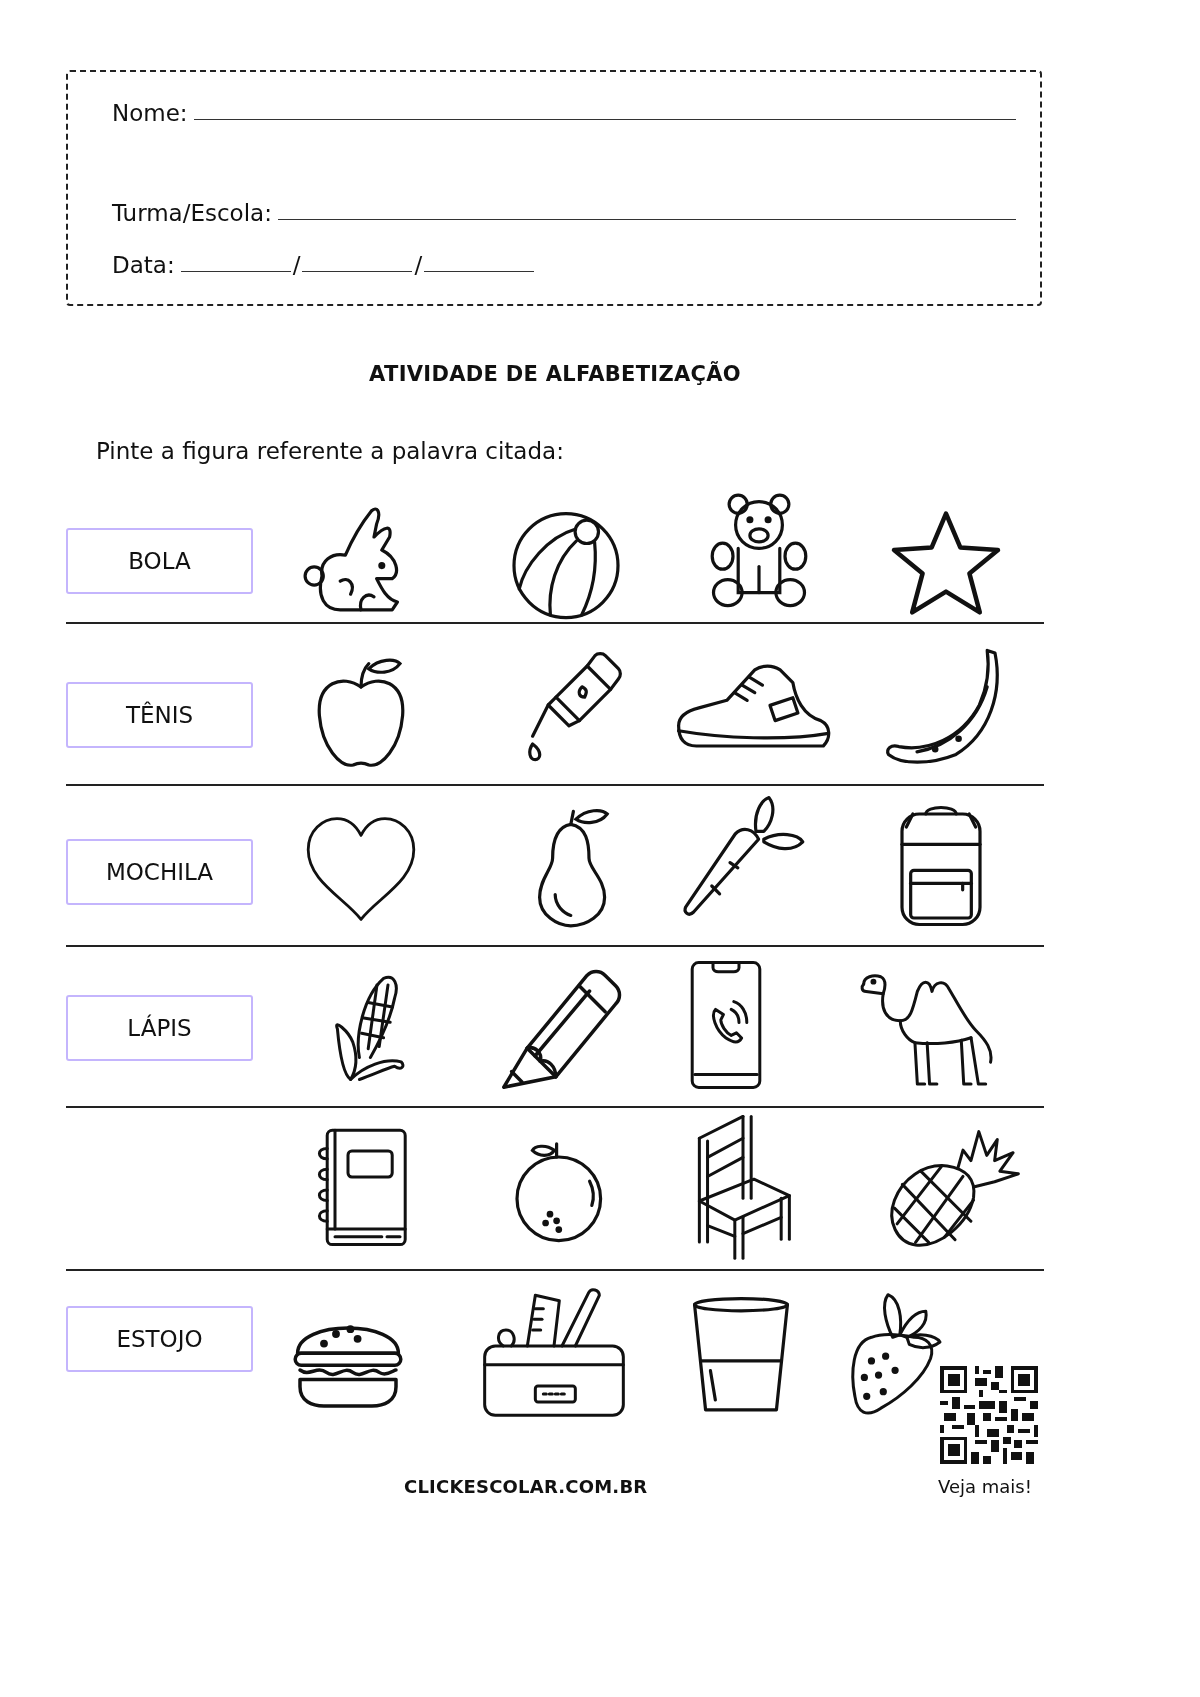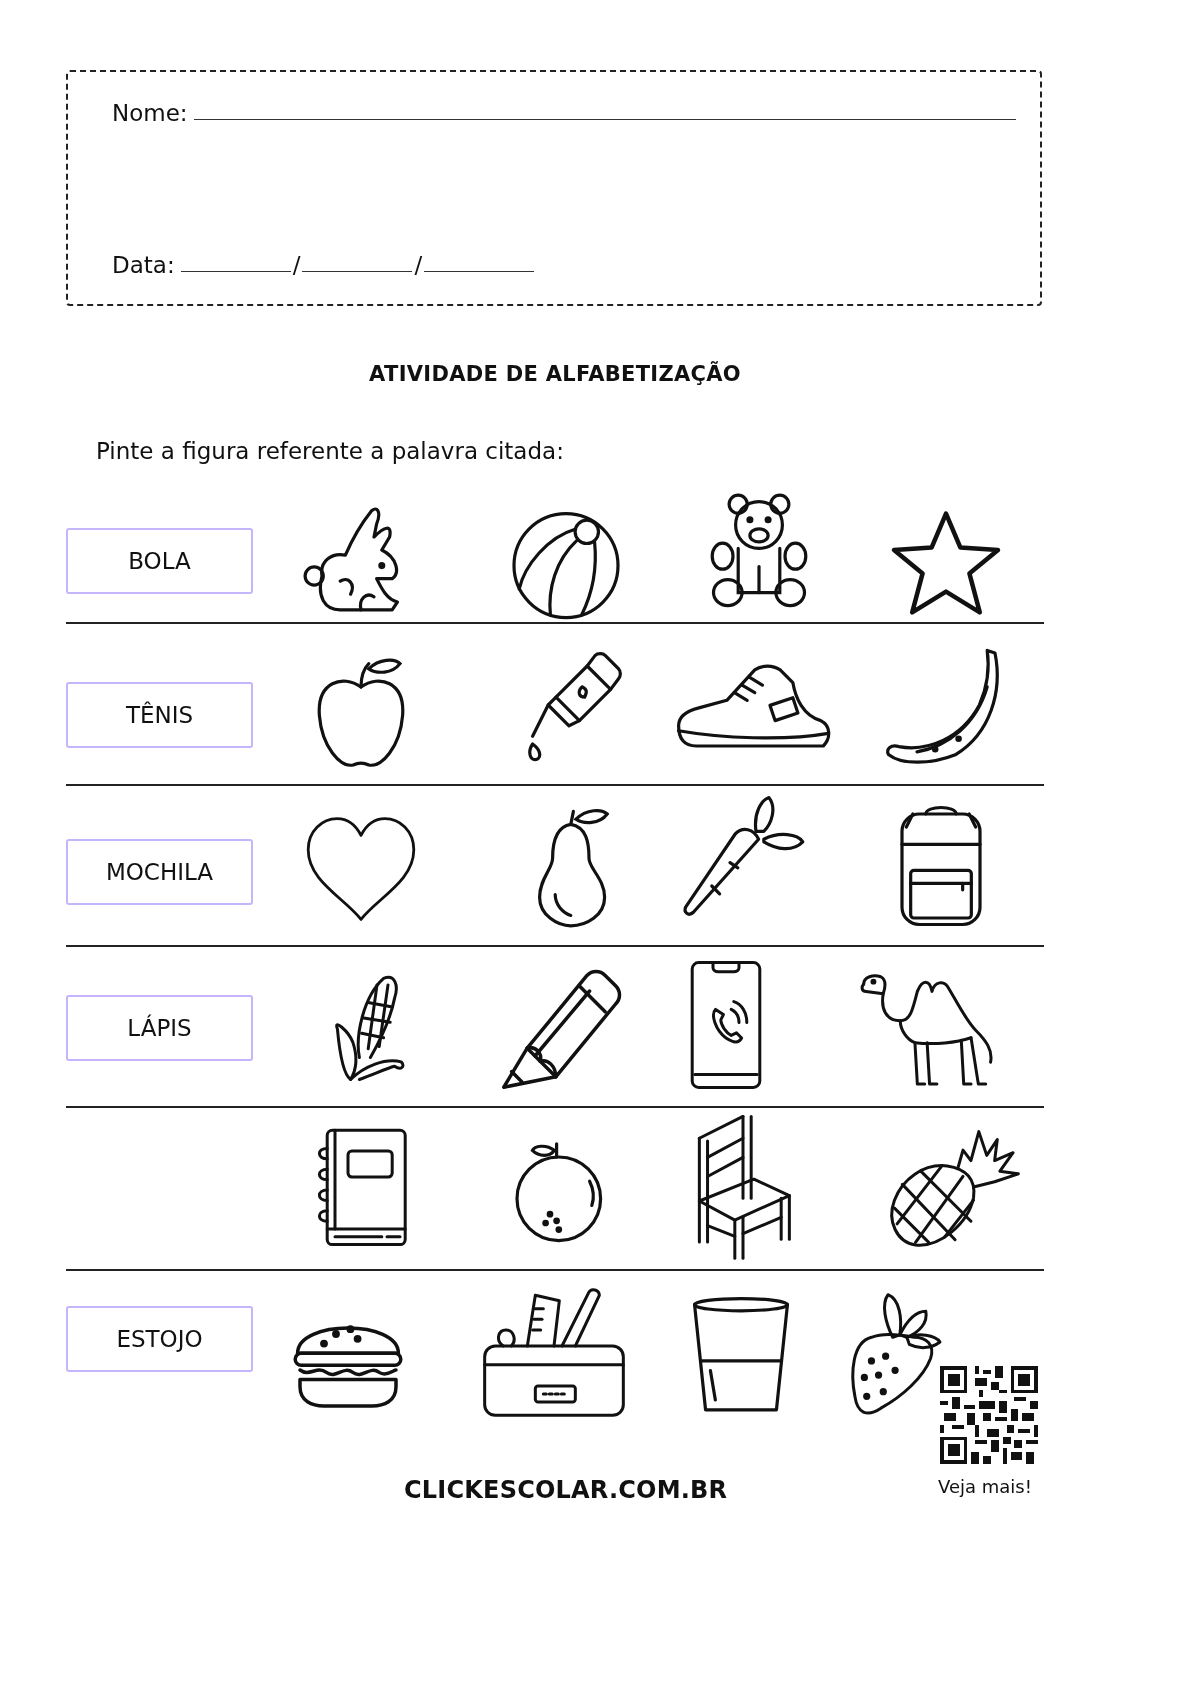--- a/index.html
+++ b/index.html
@@ -10,31 +10,35 @@
     .field .line { flex: 1; border-bottom: 1.5px solid #333; height: 1px; margin-bottom: 6px; }
     .date-part { width: 110px; border-bottom: 1.5px solid #333; margin-bottom: 6px; }
     .date-sep { margin: 0 2px; }
     .title { position: absolute; top: 362px; left: 0; width: 1110px; text-align: center; font-weight: bold; font-size: 21px; letter-spacing: 0.3px; }
     .instruction { position: absolute; top: 438px; left: 96px; font-size: 23px; }
     .row { position: absolute; left: 66px; width: 978px; height: 150px; }
     .word-box { position: absolute; left: 0; width: 187px; height: 66px; border: 2px solid #c4b5fd; border-radius: 3px; box-sizing: border-box; display: flex; align-items: center; justify-content: center; font-size: 23px; }
     .fig { position: absolute; width: 130px; height: 130px; }
     .fig svg { width: 100%; height: 100%; }
     .divider { position: absolute; left: 66px; width: 978px; height: 0; border-top: 2.5px solid #222; }
-    .footer-site { position: absolute; top: 1476px; left: 404px; font-size: 24px; font-weight: bold; letter-spacing: 0.2px; }
+    .footer-site { position: absolute; top: 1476px; left: 404px; font-size: 18px; font-weight: bold; letter-spacing: 0.2px; }
     .qr { position: absolute; left: 940px; top: 1366px; width: 98px; height: 98px; }
     .veja { position: absolute; top: 1476px; left: 938px; font-size: 18px; }
     svg * { vector-effect: non-scaling-stroke; }
   </style>
 </head>
 <body>
 
 <div class="header-box">
   <div class="field" style="top:28px;">
     <span class="lbl">Nome:</span>
+    <span class="line"></span>
+  </div>
+  <div class="field" style="top:128px;">
+    <span class="lbl">Turma/Escola:</span>
     <span class="line"></span>
   </div>
   <div class="field" style="top:180px; right:auto;justify-content:space-between;">
     <span class="lbl">Data:</span>
     <span class="date-part"></span>
     <span class="date-sep">/</span>
     <span class="date-part"></span>
     <span class="date-sep">/</span>
     <span class="date-part"></span>
   </div>

